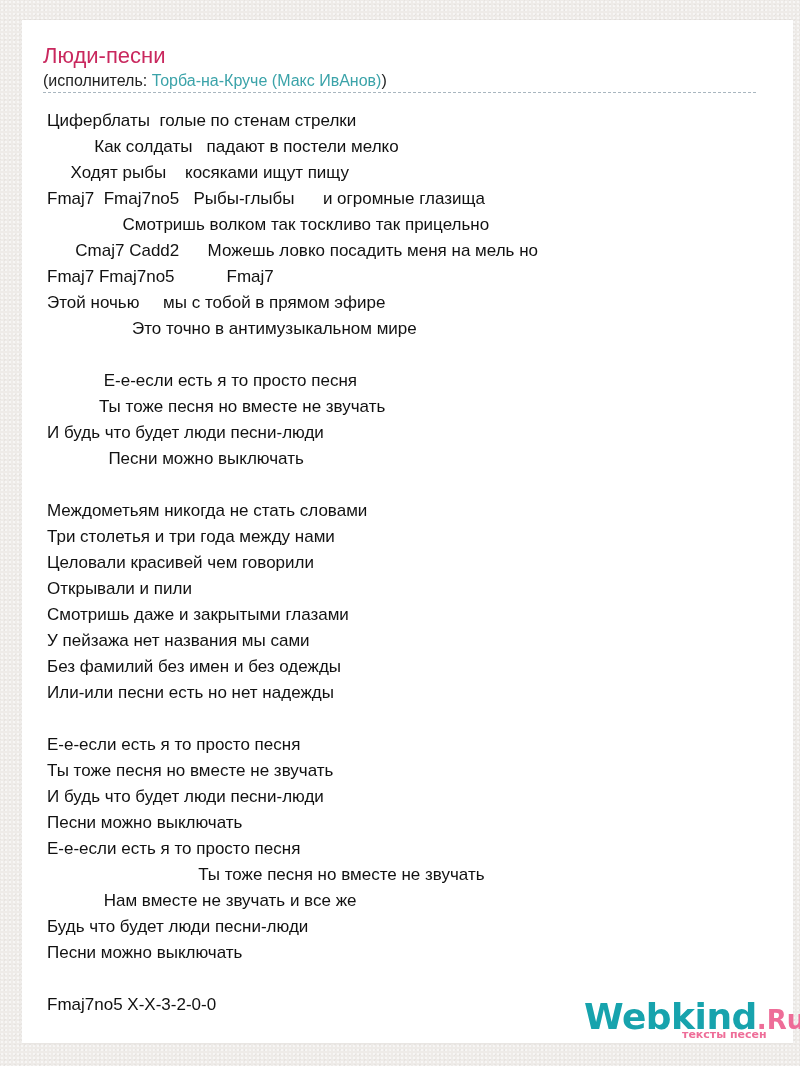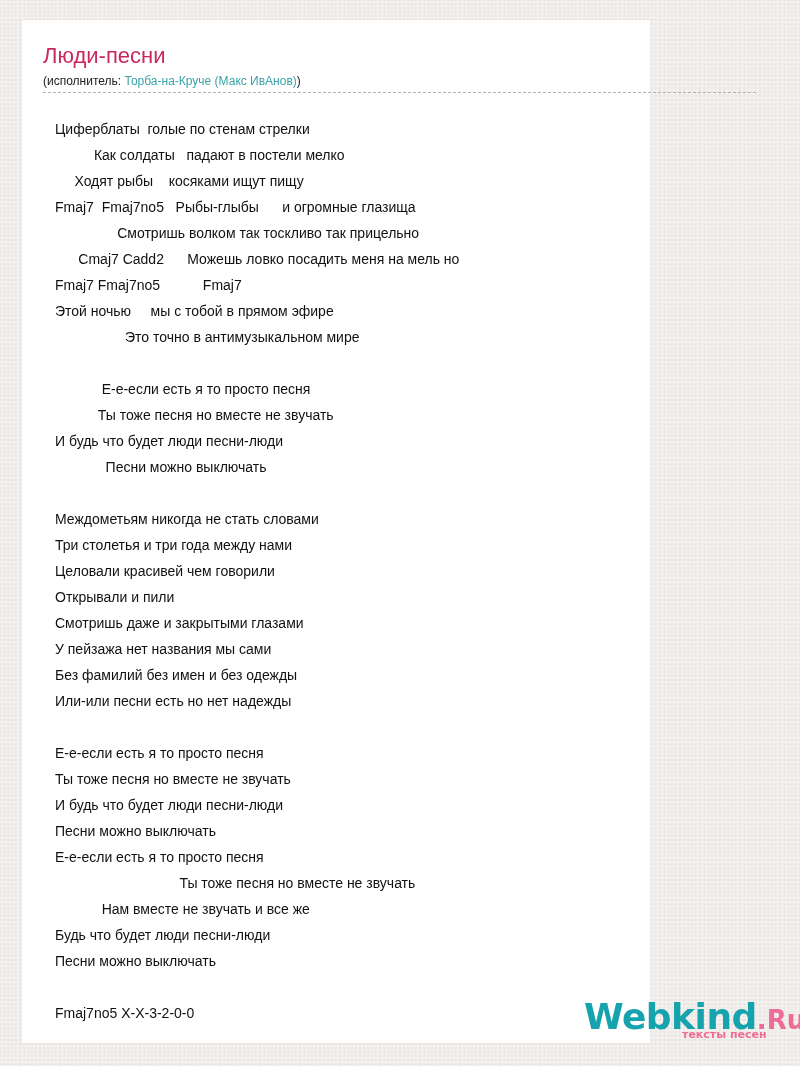--- a/index.html
+++ b/index.html
@@ -16,64 +16,65 @@
       background-size: 4px 4px, 5px 5px;
       background-position: 0 0, 2px 2px;
       position: relative;
       overflow: hidden;
       font-family: "Liberation Sans", sans-serif;
     }
     .card {
       position: absolute;
       left: 22px;
       top: 20px;
-      width: 628px;
+      width: 756px;
       height: 1023px;
       background: #ffffff;
       box-shadow: 0 0 1px rgba(0,0,0,0.12);
+      padding-left: 15px;
     }
     .title {
       position: absolute;
       left: 21px;
       top: 22px;
       font-size: 22px;
       color: #c9285e;
       line-height: 28px;
       margin: 0;
       font-weight: normal;
       white-space: nowrap;
     }
     .subtitle {
       position: absolute;
       left: 21px;
       top: 52px;
-      font-size: 12px;
+      font-size: 16px;
       line-height: 18px;
       color: #222222;
       white-space: nowrap;
     }
     .subtitle .artist {
       color: #3ba3a9;
       text-decoration: none;
     }
     .divider {
       position: absolute;
       left: 21px;
       top: 72px;
       width: 713px;
       height: 0;
       border-top: 1px dashed #a9b6bf;
     }
     .lyrics {
       position: absolute;
       left: 21px;
       top: 84px;
-      margin: 12px;
+      margin: 4px;
       font-family: "Liberation Sans", sans-serif;
-      font-size: 14px;
+      font-size: 17px;
       line-height: 26px;
       color: #111111;
       white-space: pre;
     }
     .lyric-line {
       display: block;
       height: 26px;
     }
     .logo {
       position: absolute;

